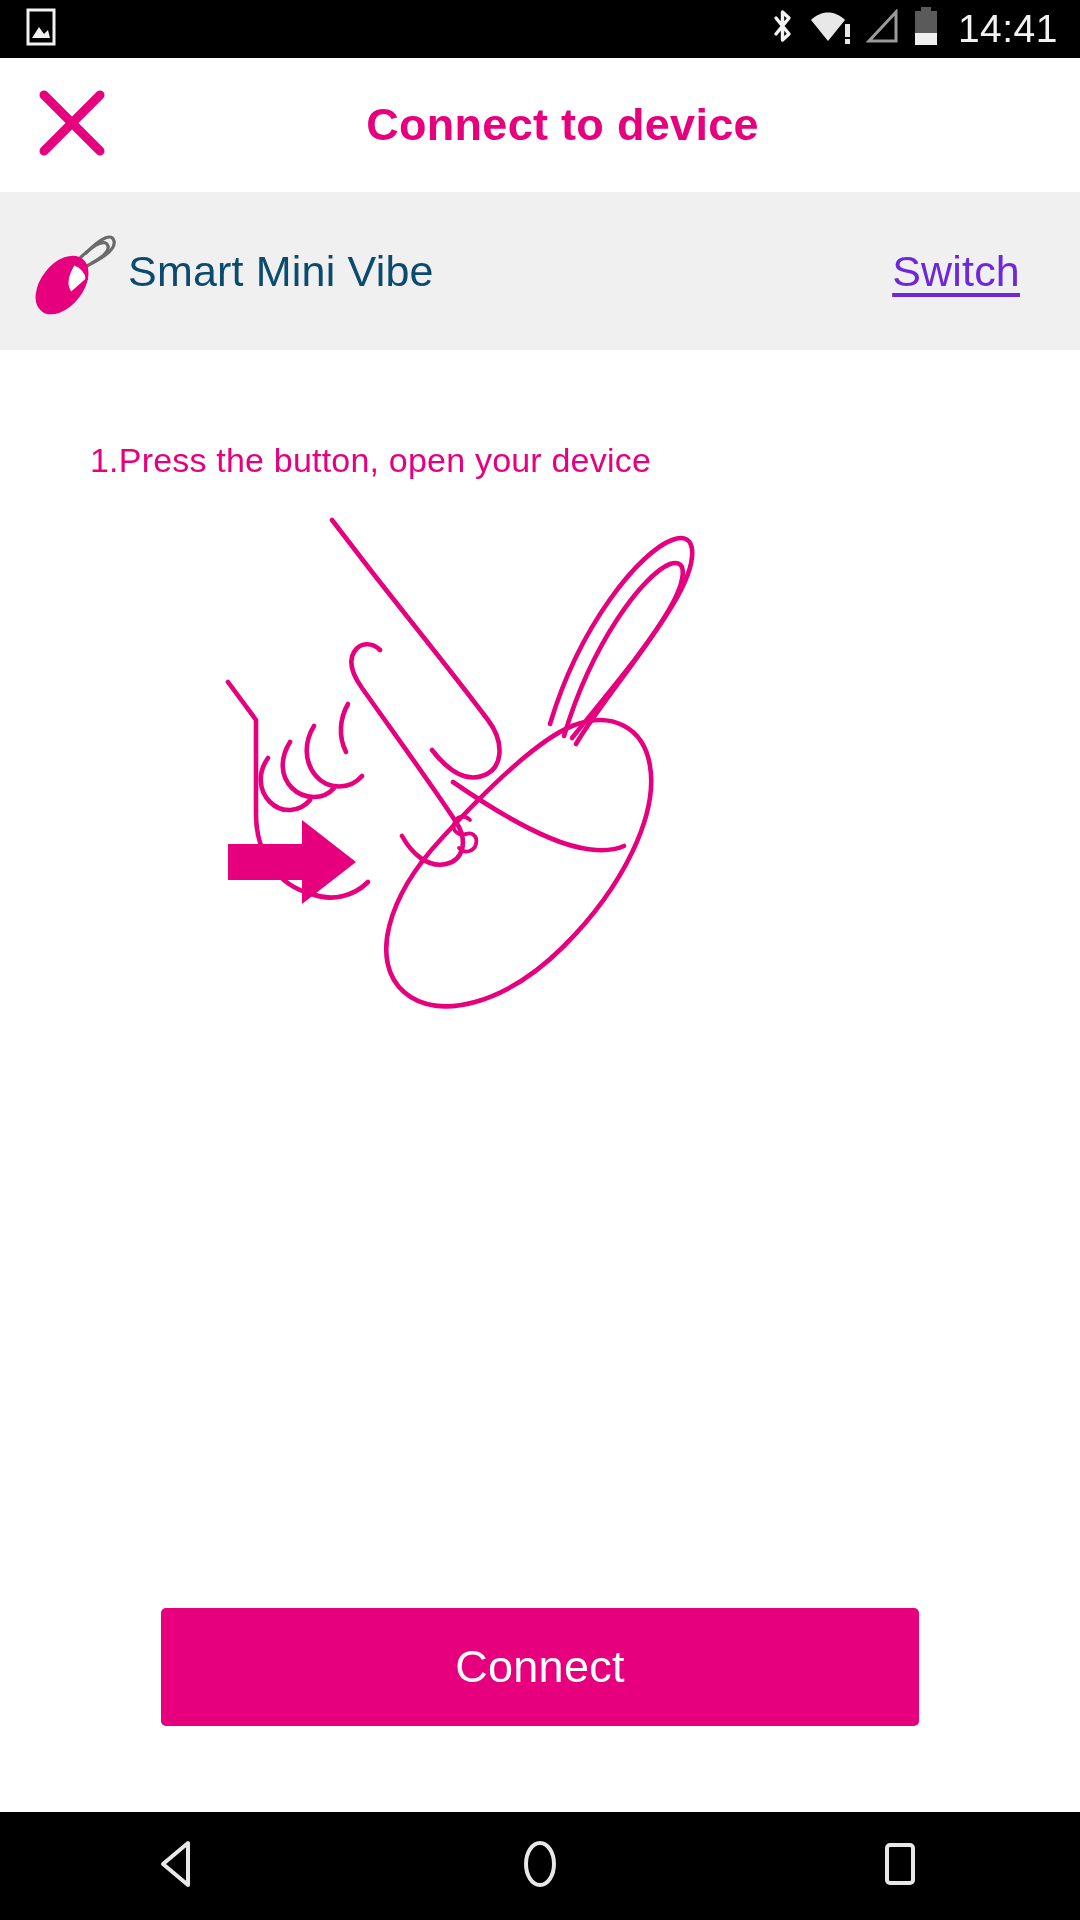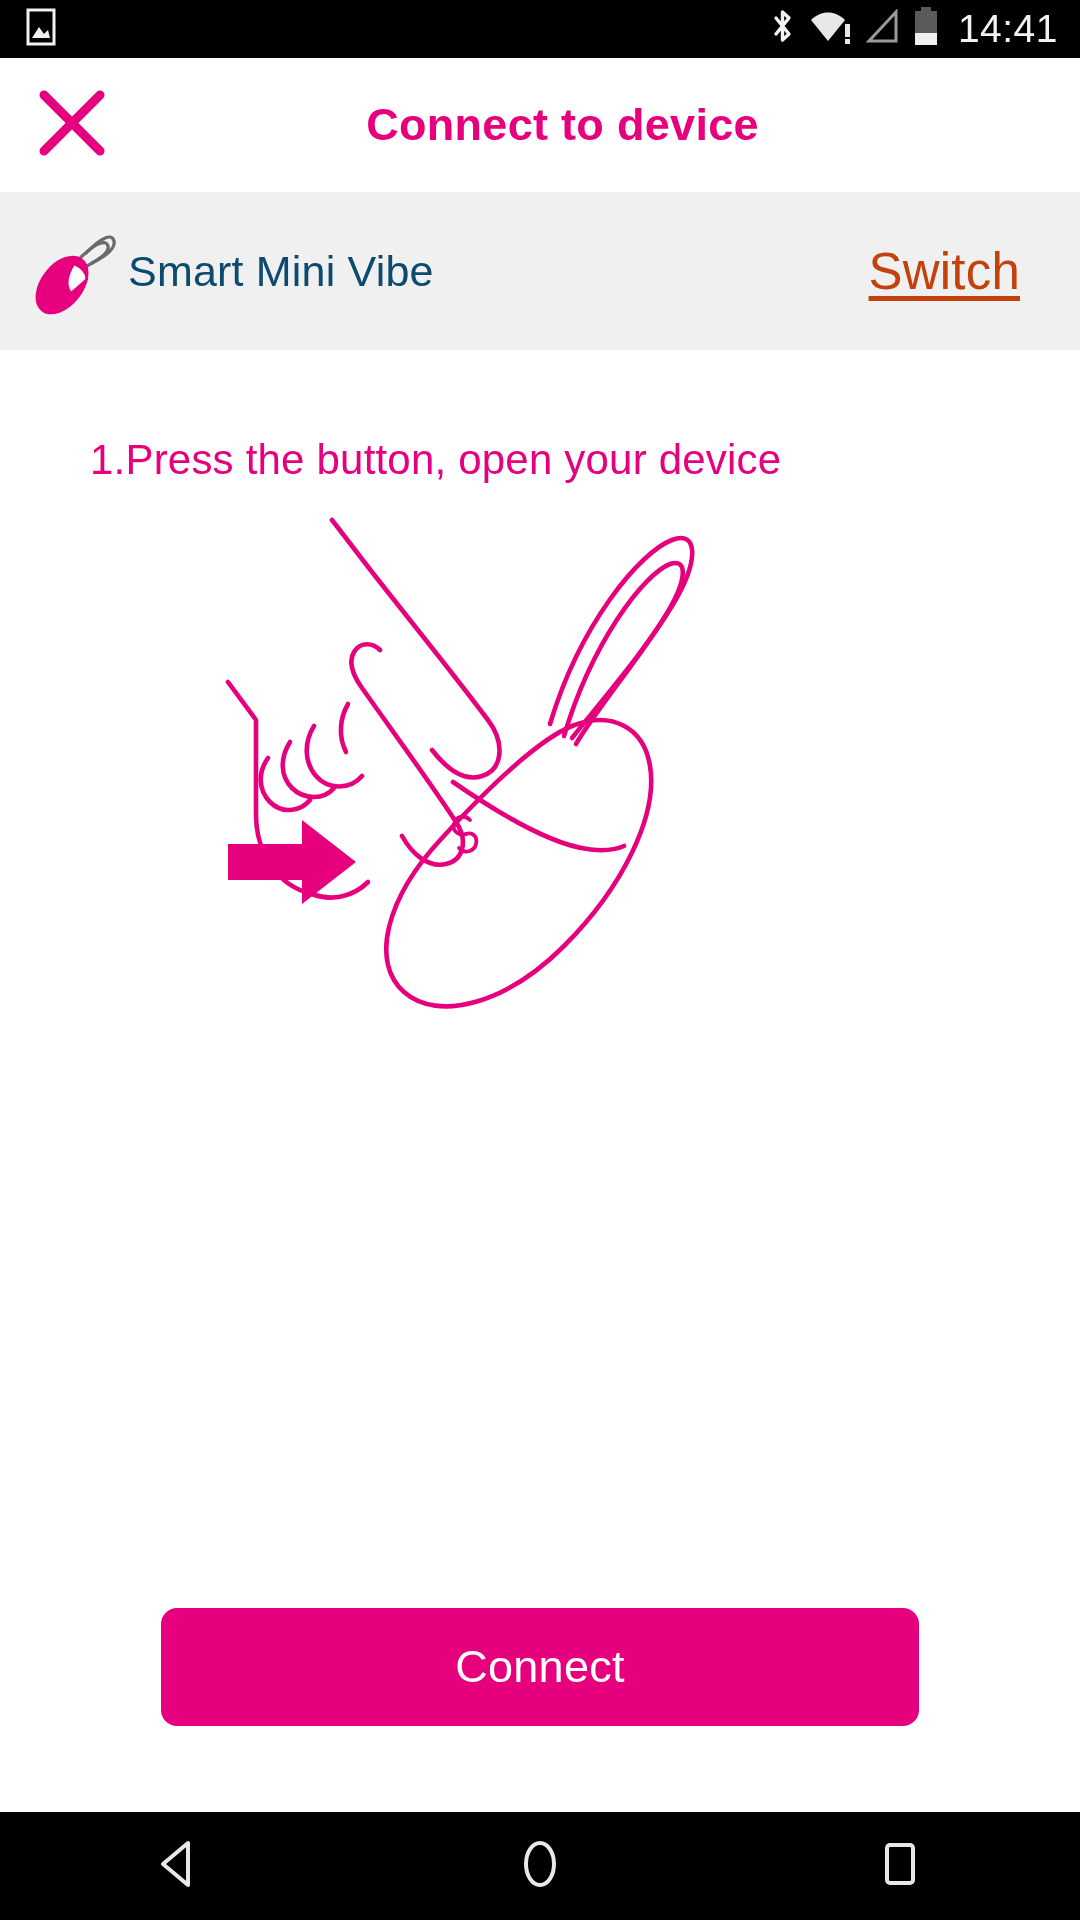--- a/index.html
+++ b/index.html
@@ -94,22 +94,22 @@
     justify-content: center;
   }
   .device-name {
     color: #0c4a6e;
     font-size: 43px;
     margin-left: 10px;
     letter-spacing: 0.2px;
   }
   .switch-link {
     margin-left: auto;
-    color: #c2410c;
-    font-size: 51px;
+    color: #6d28d9;
+    font-size: 43px;
     text-decoration: underline;
     text-underline-offset: 7px;
     cursor: pointer;
     letter-spacing: 0.2px;
   }
 
   
   .content {
     flex: 1 1 auto;
     background: #ffffff;
@@ -117,21 +117,21 @@
     display: flex;
     flex-direction: column;
   }
 
   .instructions {
     margin-top: 80px;
     padding-left: 90px;
   }
   .instruction-line {
     color: #e6007e;
-    font-size: 42px;
+    font-size: 34px;
     line-height: 60px;
     letter-spacing: 0.2px;
     white-space: nowrap;
   }
 
   .illustration {
     margin-top: 24px;
     display: flex;
     justify-content: center;
     align-items: flex-start;
@@ -142,21 +142,21 @@
     margin-top: auto;
     margin-bottom: 86px;
     display: flex;
     justify-content: center;
   }
   .connect-btn {
     width: 758px;
     height: 118px;
     background: #e6007e;
     border: none;
-    border-radius: 16px;
+    border-radius: 5px;
     color: #ffffff;
     font-size: 45px;
     font-family: "Liberation Sans", sans-serif;
     cursor: pointer;
     letter-spacing: 0.3px;
   }
 
   
   .nav-bar {
     height: 108px;

